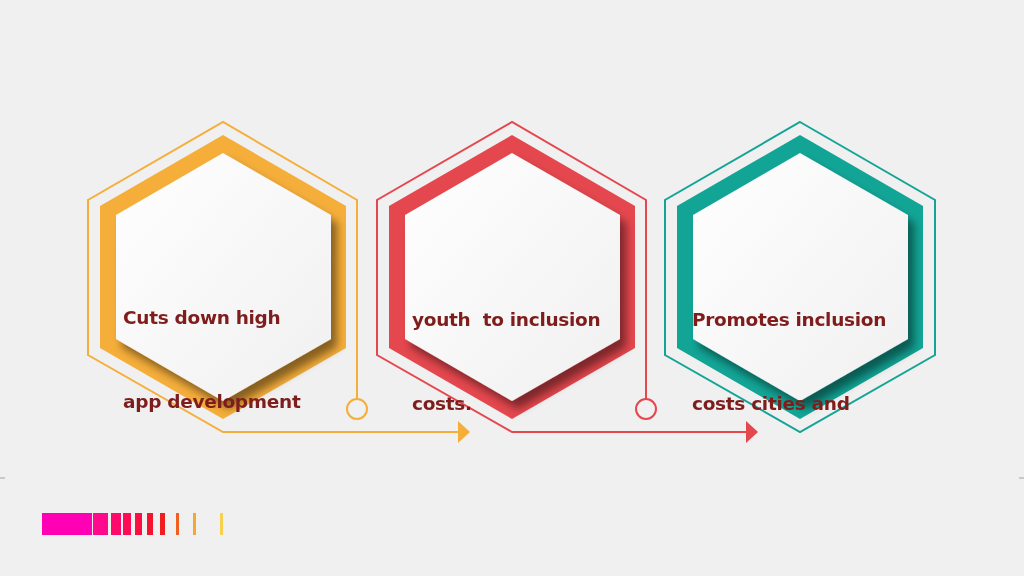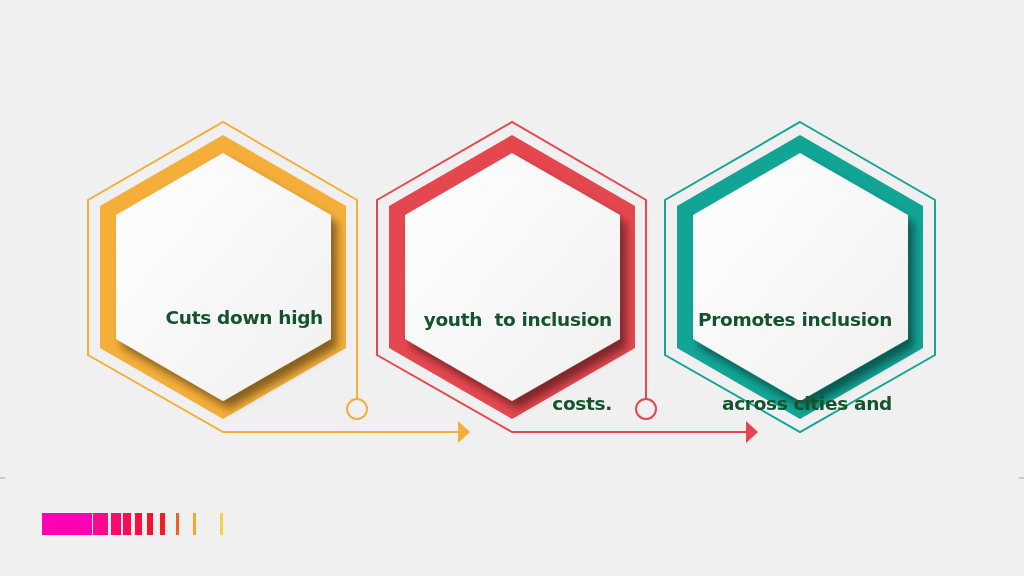--- a/index.html
+++ b/index.html
@@ -6,26 +6,26 @@
   body {
     width: 1024px; height: 576px; overflow: hidden;
     background: #f0f0f0;
     font-family: "DejaVu Sans", sans-serif;
     position: relative;
   }
   #canvas { position: absolute; left: 0; top: 0; width: 1024px; height: 576px; }
   .hex-text {
     position: absolute;
     width: 200px;
-    text-align: right;
+    text-align: left;
     font-family: "DejaVu Sans", sans-serif;
     font-weight: bold;
     font-size: 18.5px;
     line-height: 28px;
-    color: #14532d;
+    color: #7f1d1d;
     letter-spacing: -0.3px;
     white-space: pre-wrap;
   }
   .hex-text span { display: block; }
   .edge-tick { position: absolute; height: 2px; background: #c8c8c8; }
 </style>
 </head>
 <body>
 
 <svg id="canvas" viewBox="0 0 1024 576" xmlns="http://www.w3.org/2000/svg">
@@ -73,23 +73,24 @@
       <rect x="193" y="513" width="3" height="22" fill="#f5a830"></rect>
       <rect x="220" y="513" width="3" height="22" fill="#f8d050"></rect>
     </g>
 </svg>
 
 <div class="edge-tick" style="left:0;top:477px;width:5px;"></div>
 <div class="edge-tick" style="left:1019px;top:477px;width:5px;"></div>
 
 <div class="hex-text" style="left:123px;top:248px;">
   <span>Cuts down high</span>
+  <span>app development</span>
 </div>
 
 <div class="hex-text" style="left:412px;top:250px;">
   <span>youth  to inclusion</span>
   <span>costs.</span>
 </div>
 
 <div class="hex-text" style="left:692px;top:250px;">
   <span>Promotes inclusion</span>
-  <span>across cities and</span>
+  <span>costs cities and</span>
 </div>
 
 </body></html>

